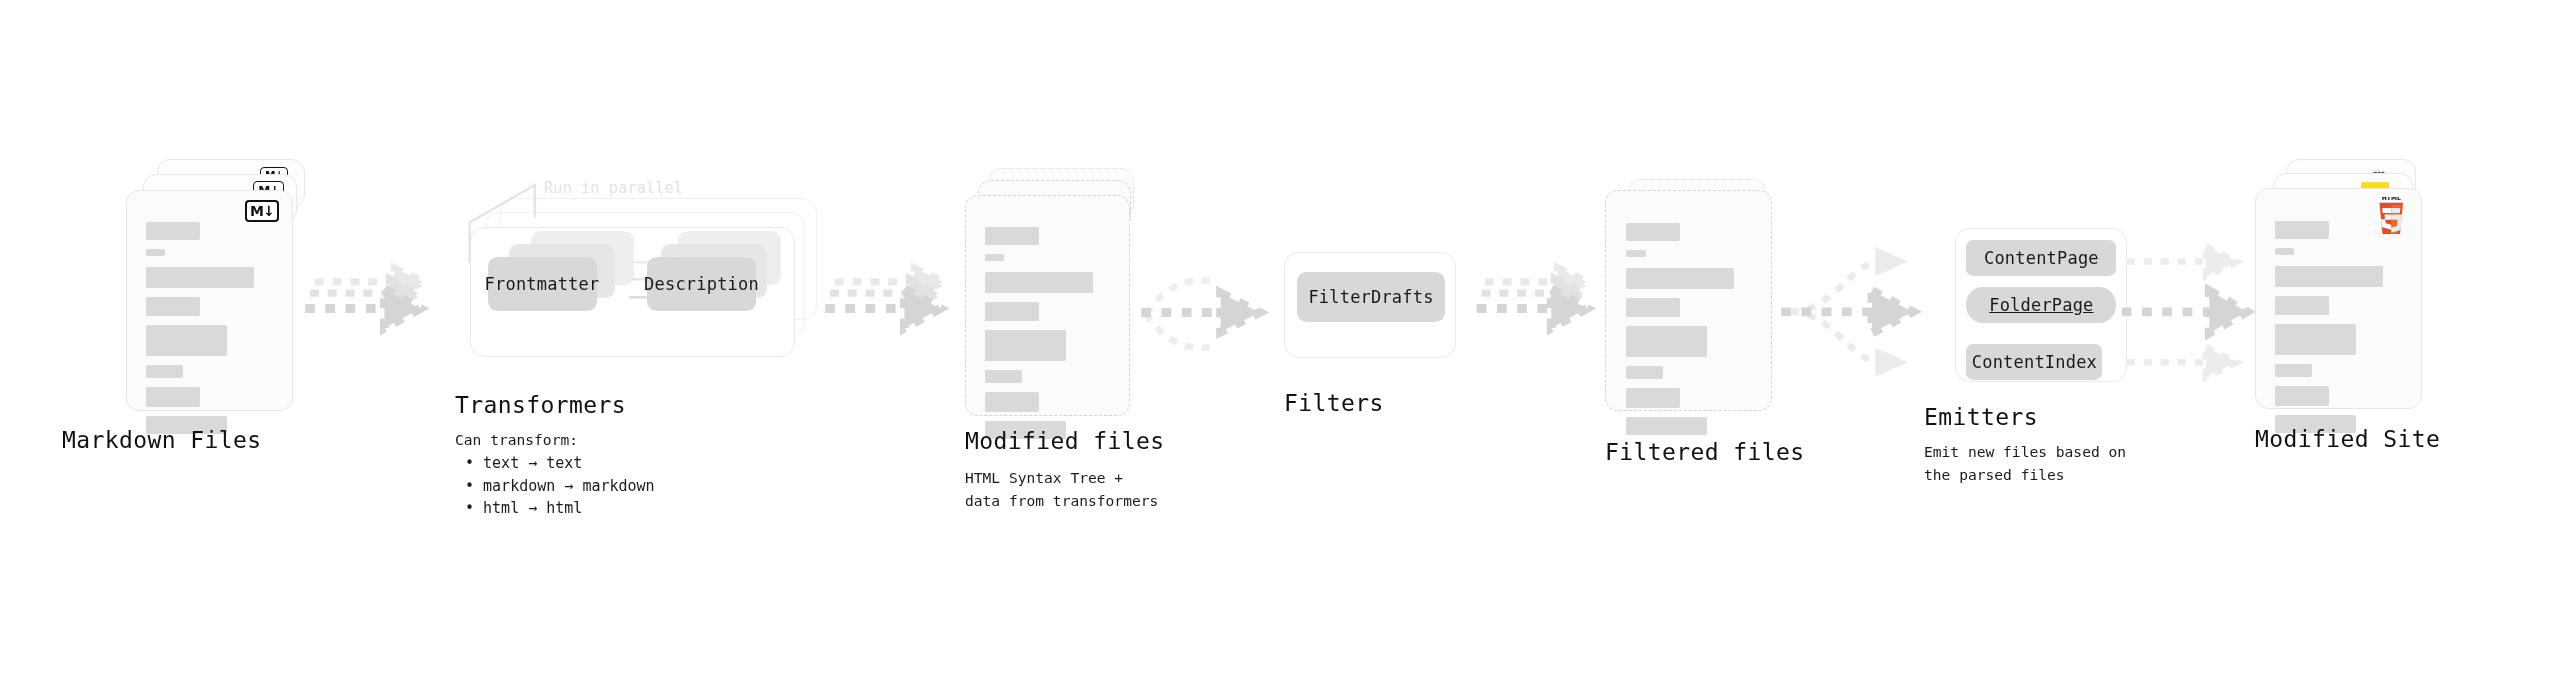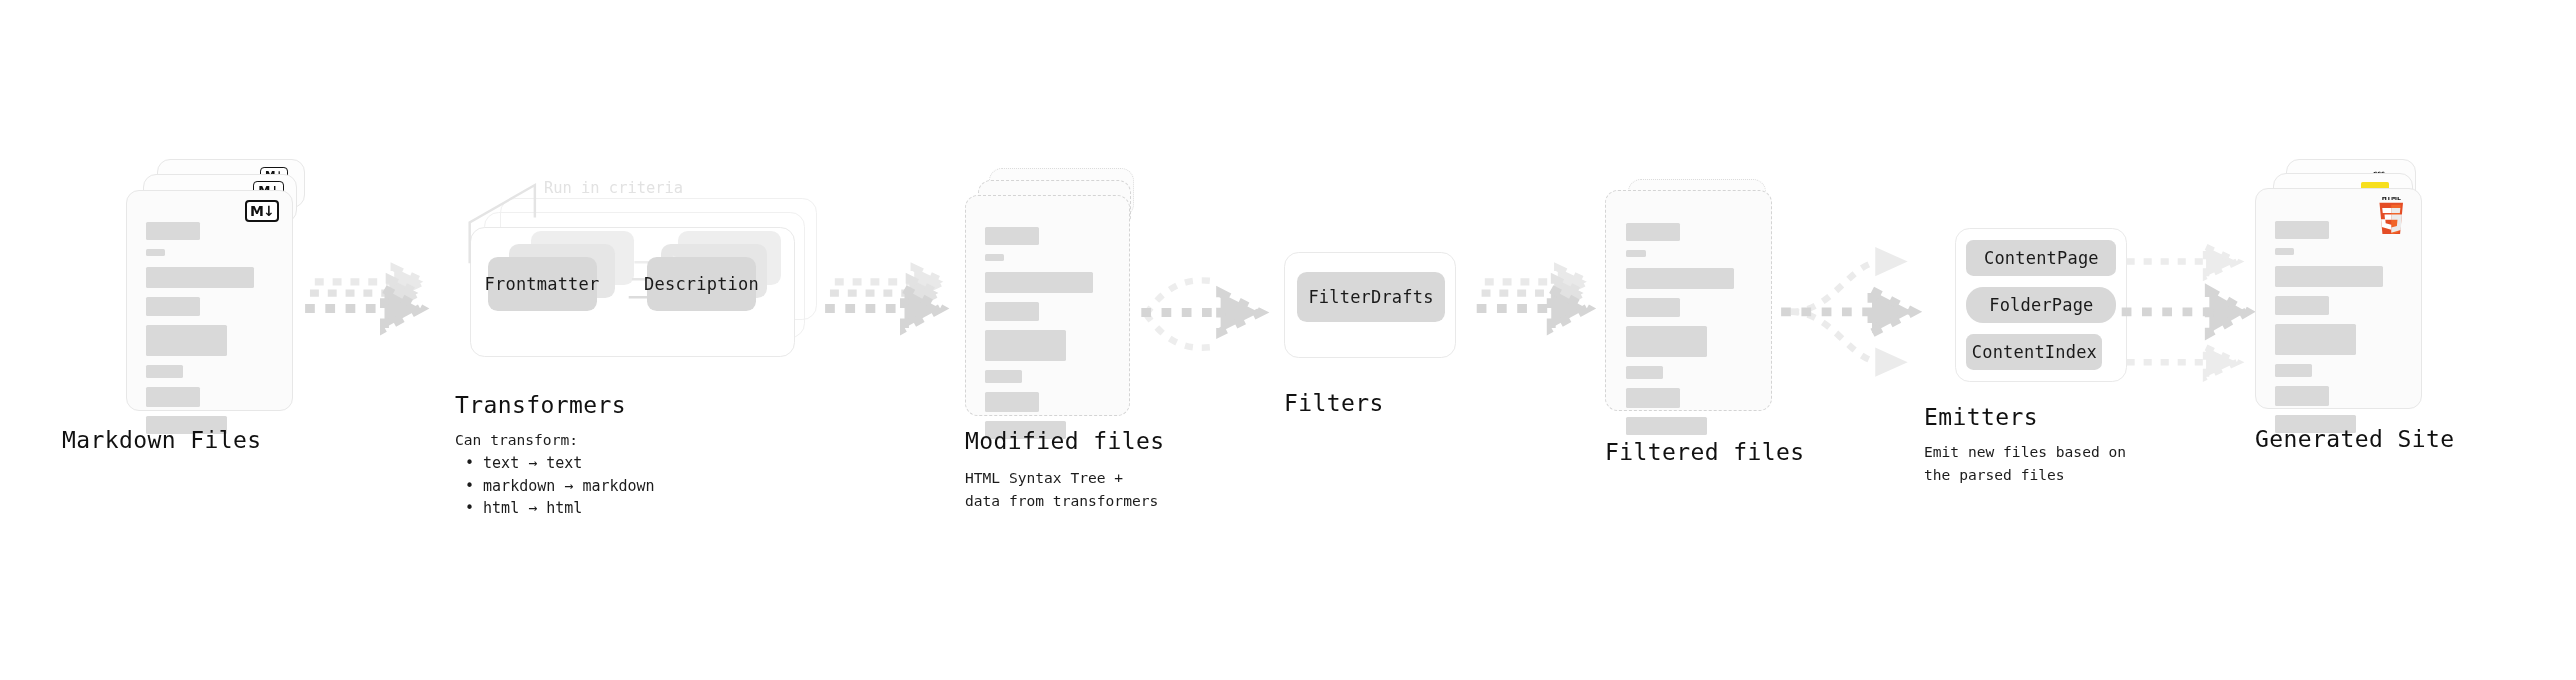--- a/index.html
+++ b/index.html
@@ -146,21 +146,21 @@
 
   <div class="stack" style="left:455px; top:198px; width:374px; height:187px;">
 
     <div class="groupbox ghost" style="left:45px; top:0px; width:317px; height:122px;"></div>
     <div class="groupbox ghost" style="left:29px; top:14px; width:321px; height:126px;"></div>
     <div class="groupbox" style="left:14.6px; top:29px; width:325px; height:130px; border-color:#e9e9e9;"></div>
 
     <svg class="layer" style="left:0px; top:-18px; width:163px; height:98px;" viewBox="0 0 200 120" width="163" height="98">
       <path d="M18 102 L18 52 L98 6 L98 46" fill="none" stroke="#e4e4e4" stroke-width="3"></path>
     </svg>
-    <div class="runlabel" style="left:89px; top:-19.5px;">Run in criteria</div>
+    <div class="runlabel" style="left:89px; top:-19.5px;">Run in parallel</div>
 
     <div class="pill ghost" style="left:76px; top:32.5px; width:103px; height:54px;"></div>
     <div class="pill ghost" style="left:223px; top:32.5px; width:103px; height:54px;"></div>
     <div class="pill ghost2" style="left:54px; top:46px; width:106px; height:54px;"></div>
     <div class="pill ghost2" style="left:206px; top:46px; width:106px; height:54px;"></div>
 
     <svg class="layer" style="left:175px; top:57px; width:98px; height:73px;" viewBox="0 0 120 90" width="98" height="73">
       <g stroke="#ededed" stroke-width="3" fill="#ededed">
         <line x1="5" y1="9" x2="58" y2="9"></line>
           <polygon points="54,3 68,9 54,15"></polygon>
@@ -274,22 +274,22 @@
 
     <g stroke="#d5d5d5" stroke-width="11" stroke-dasharray="12 13" fill="#d5d5d5">
       <line x1="-4" y1="96" x2="116" y2="96"></line>
       <polygon points="108,70 158,96 108,122"></polygon>
     </g>
   </svg>
 
   <div class="stack" style="left:1924px; top:228px; width:187px; height:163px;margin-left:31px;">
     <div class="groupbox" style="left:0px; top:0px; width:172px; height:154px; border-color:#e9e9e9;"></div>
     <div class="pill" style="left:11.4px; top:12.2px; width:150px; height:36px; border-radius:7.3px;">ContentPage</div>
-    <div class="pill" style="left:11.4px; top:59px; width:150px; height:36px; border-radius:17px;">FolderPage</div>
-    <div class="pill" style="left:11.4px; top:106px; width:136px; height:36px; border-radius:7.3px;">ContentIndex</div>
+    <div class="pill" style="left:11.4px; top:59px; width:150px; height:36px; border-radius:17px;text-decoration:underline;">FolderPage</div>
+    <div class="pill" style="left:11.4px; top:116px; width:136px; height:36px; border-radius:7.3px;">ContentIndex</div>
   </div>
   <div class="title" style="left:1924px; top:404px;">Emitters</div>
   <div class="sub" style="left:1924px; top:441px;">Emit new files based on
 the parsed files</div>
 
   <svg class="layer" style="left:2123px; top:234px; width:171px; height:146px;" viewBox="0 0 210 180" width="171" height="146">
     <g stroke="#ececec" stroke-width="8" stroke-dasharray="10 11" fill="#ececec">
       <line x1="4" y1="34" x2="108" y2="34"></line>
       <polygon points="102,16 140,34 102,52"></polygon>
     </g>
@@ -330,16 +330,16 @@
       <div class="ln" style="width:54px;height:18px;"></div>
       <div class="ln" style="width:19.5px;height:7.3px;margin-bottom:10.6px;"></div>
       <div class="ln" style="width:108px;height:21px;"></div>
       <div class="ln" style="width:54px;height:19.5px;"></div>
       <div class="ln" style="width:81px;height:31px;"></div>
       <div class="ln" style="width:37px;height:12.2px;"></div>
       <div class="ln" style="width:54px;height:20.3px;"></div>
       <div class="ln" style="width:81px;height:18px;"></div>
     </div>
   </div>
-  <div class="title" style="left:2255px; top:426px;">Generated Site</div>
+  <div class="title" style="left:2255px; top:426px;">Modified Site</div>
 
 </div>
 
 
 </body></html>

